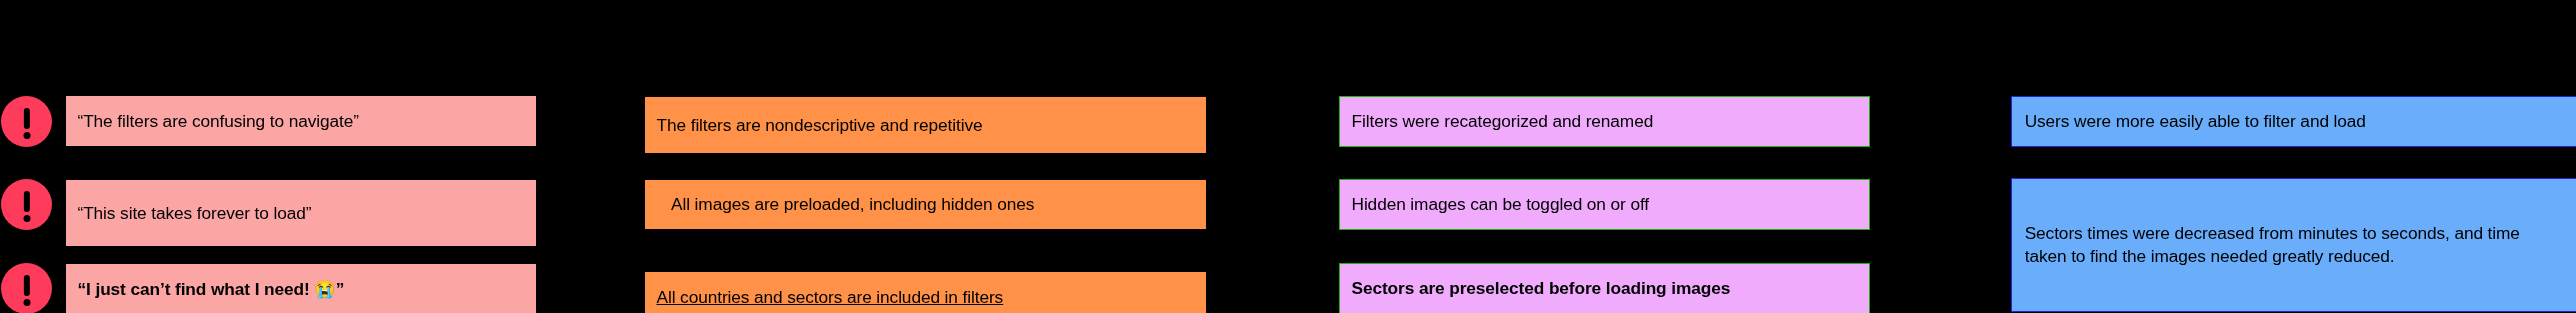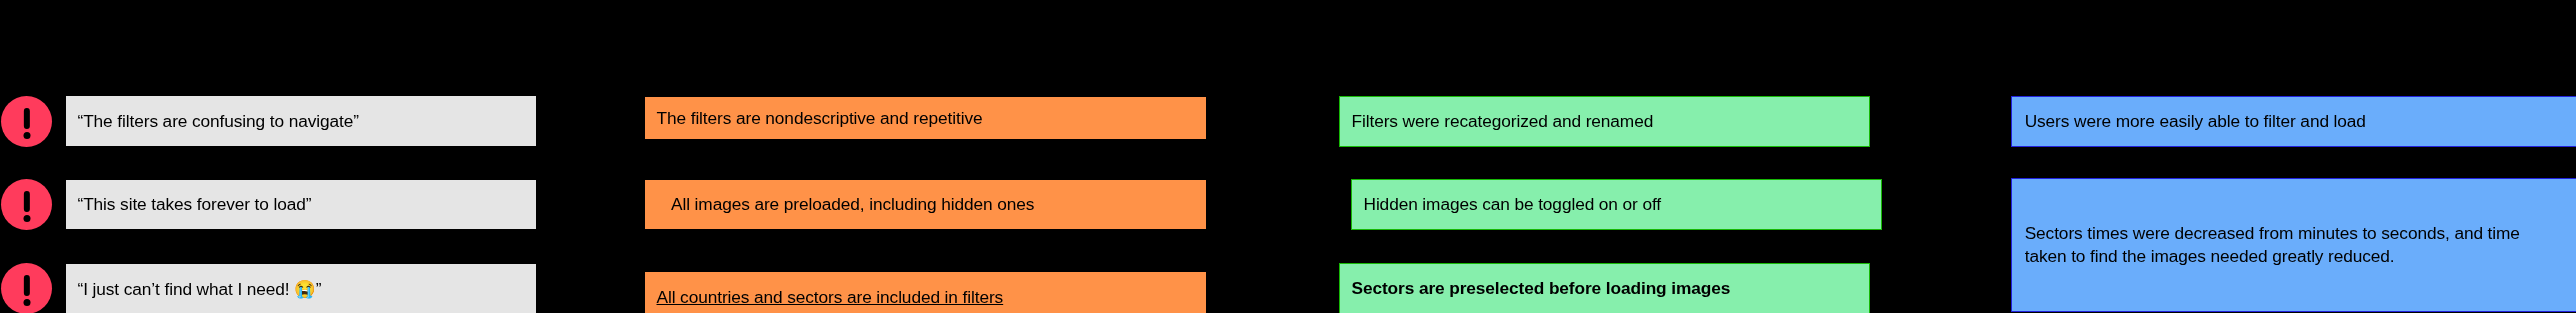--- a/index.html
+++ b/index.html
@@ -34,21 +34,21 @@
     white-space: pre-line;
     overflow: hidden;
   }
   .card .txt {
     display: block;
     width: 100%;
   }
 
   
   .pain {
-    background: #e5e5e5;
+    background: #fca5a5;
     padding: 0 11.5px;
   }
   .pain .txt { text-align: left; }
 
   .alert-icon {
     position: absolute;
     width: 51px;
     height: 51px;
     border-radius: 50%;
     background: #FF3B5C;
@@ -75,21 +75,21 @@
   }
 
   
   .issue {
     background: #FF9248;
     padding: 0 11.5px;
   }
 
   
   .solution {
-    background: #86efac;
+    background: #f0abfc;
     border: 1.2px solid #17B806;
     padding: 0 11.5px;
   }
 
   
   .outcome {
     background: #6AADFB;
     border: 1.7px solid #2222DD;
     padding: 0 12.7px;
   }
@@ -102,59 +102,59 @@
 
   <div class="alert-icon" style="left:1.2px; top:96px;">
     <span class="bang-stem"></span>
     <span class="bang-dot"></span>
   </div>
 
   <div class="card pain" style="left:66px; top:96px; width:470px; height:50px;">
     <span class="txt">“The filters are confusing to navigate”</span>
   </div>
 
-  <div class="card issue" style="left:645px; top:97px; width:561px; height:42px;">
+  <div class="card issue" style="left:645px; top:97px; width:561px; height:56px;">
     <span class="txt">The filters are nondescriptive and repetitive</span>
   </div>
 
   <div class="card solution" style="left:1339px; top:96px; width:531px; height:51px;">
     <span class="txt">Filters were recategorized and renamed</span>
   </div>
 
   <div class="card outcome" style="left:2011px; top:96px; width:567px; height:51px;">
     <span class="txt">Users were more easily able to filter and load</span>
   </div>
 
   <div class="alert-icon" style="left:1.2px; top:179px;">
     <span class="bang-stem"></span>
     <span class="bang-dot"></span>
   </div>
 
-  <div class="card pain" style="left:66px; top:180px; width:470px; height:49px;">
+  <div class="card pain" style="left:66px; top:180px; width:470px; height:66px;">
     <span class="txt">“This site takes forever to load”</span>
   </div>
 
   <div class="card issue" style="left:645px; top:180px; width:561px; height:49px;padding-left:26px;">
     <span class="txt">All images are preloaded, including hidden ones</span>
   </div>
 
-  <div class="card solution" style="left:1339px; top:179px; width:531px; height:51px;margin-left:12px;">
+  <div class="card solution" style="left:1339px; top:179px; width:531px; height:51px;">
     <span class="txt">Hidden images can be toggled on or off</span>
   </div>
 
   <div class="card outcome multiline" style="left:2011px; top:178px; width:567px; height:134px;">
     <span class="txt">Sectors times were decreased from minutes to seconds, and time taken to find the images needed greatly reduced.</span>
   </div>
 
   <div class="alert-icon" style="left:1.2px; top:263px;">
     <span class="bang-stem"></span>
     <span class="bang-dot"></span>
   </div>
 
-  <div class="card pain" style="left:66px; top:264px; width:470px; height:50px;">
+  <div class="card pain" style="left:66px; top:264px; width:470px; height:50px;font-weight:bold;">
     <span class="txt">“I just can’t find what I need! 😭”</span>
   </div>
 
   <div class="card issue" style="left:645px; top:272px; width:561px; height:50px;text-decoration:underline;">
     <span class="txt">All countries and sectors are included in filters</span>
   </div>
 
   <div class="card solution" style="left:1339px; top:263px; width:531px; height:51px;font-weight:bold;">
     <span class="txt">Sectors are preselected before loading images</span>
   </div>

